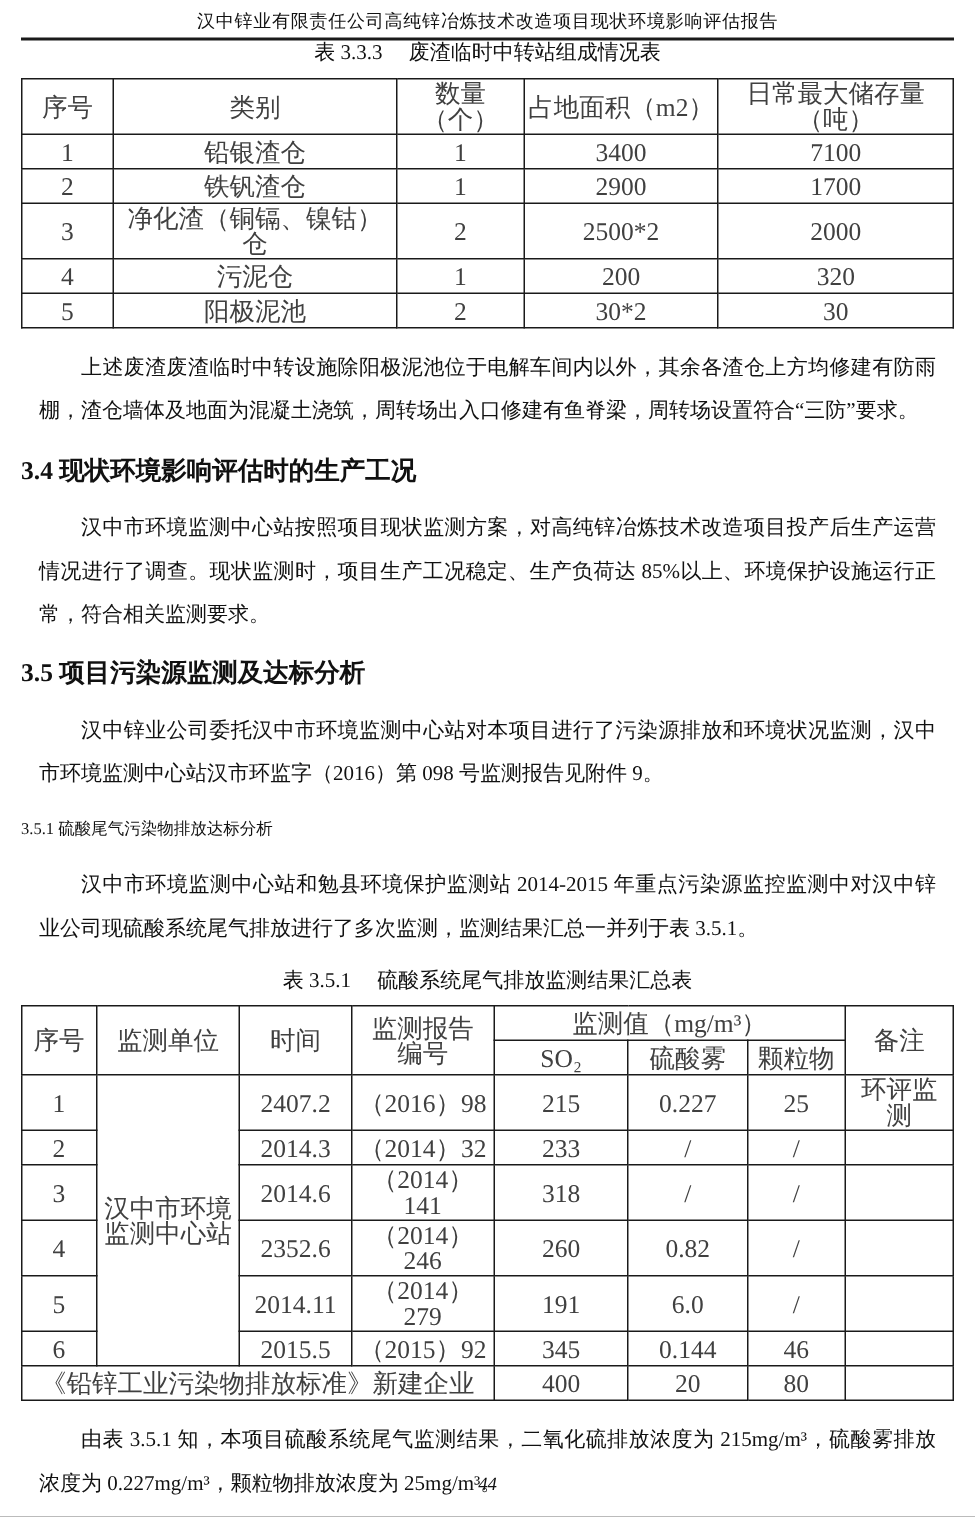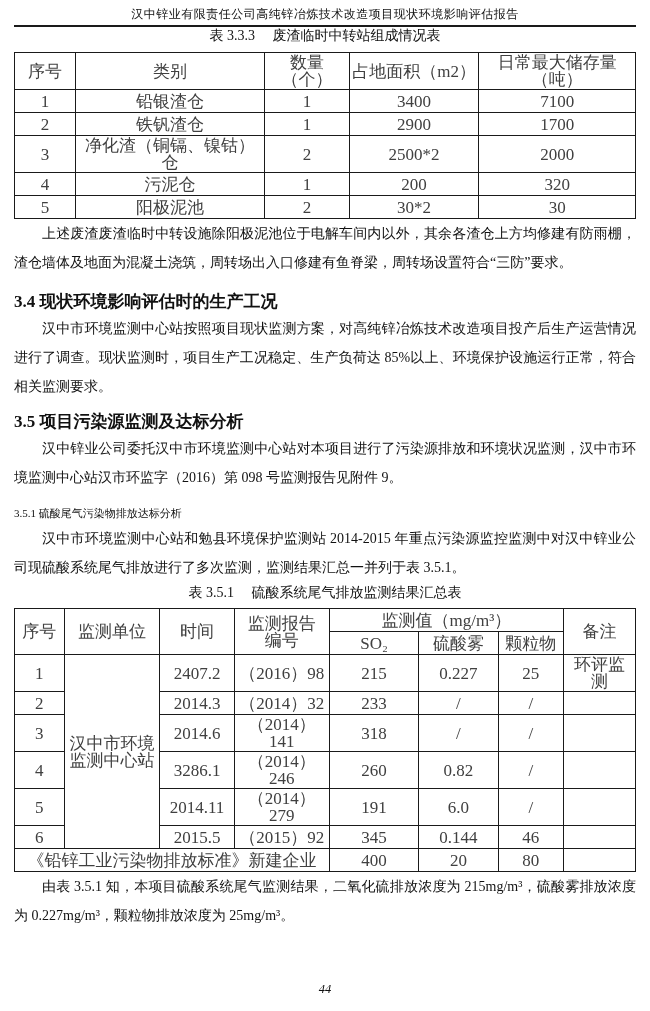--- a/index.html
+++ b/index.html
@@ -45,21 +45,21 @@
     text-align:center;
     vertical-align:middle;
     padding:1px 2px;
     height:20px;
     line-height:17px;
     overflow:hidden;
   }
   .tbl-1 td{height:20px;}
   .preline{white-space:pre-line;}
   p.body-par{
-    margin:0;
+    margin:12px;
     font-size:14px;
     line-height:29px;
     text-align:justify;
     text-indent:2em;
   }
   .p1{margin-top:8px;}
   .p2{margin-top:9px;}
   .p3{margin-top:9px;}
   .p4{margin-top:7px;}
   .p5{margin-top:12px;}
@@ -218,21 +218,21 @@
           <td>3</td>
           <td>2014.6</td>
           <td>（2014）141</td>
           <td>318</td>
           <td>/</td>
           <td>/</td>
           <td></td>
         </tr>
         <tr>
           <td>4</td>
-          <td>3286.1</td>
+          <td>2352.6</td>
           <td>（2014）246</td>
           <td>260</td>
           <td>0.82</td>
           <td>/</td>
           <td></td>
         </tr>
         <tr>
           <td>5</td>
           <td>2014.11</td>
           <td>（2014）279</td>

